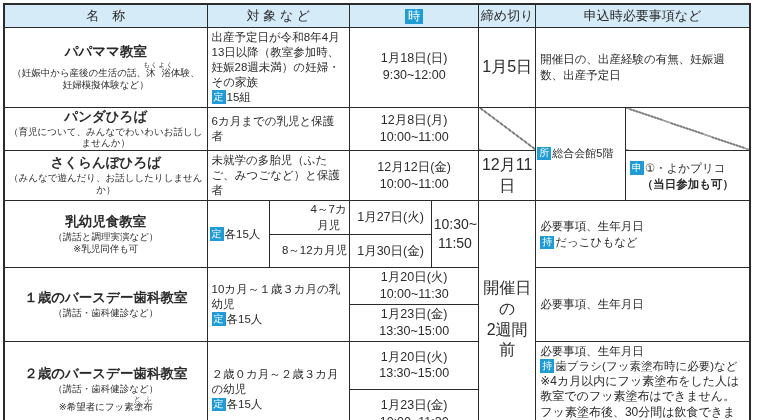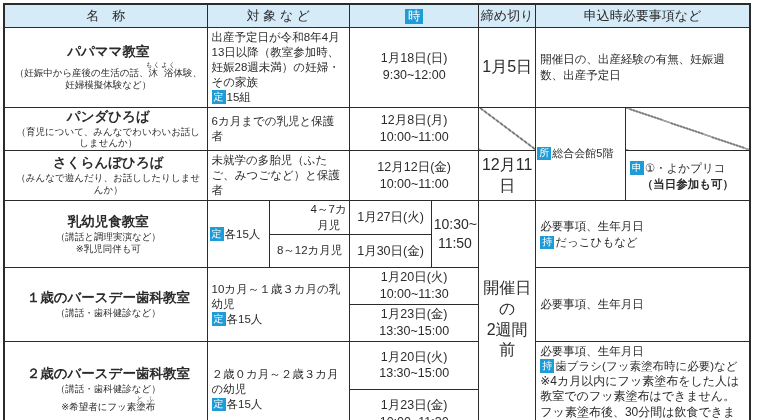--- a/index.html
+++ b/index.html
@@ -24,21 +24,21 @@
   }
   .tag {
     display:inline-block; background:#1e9cd7; color:#fff;
     font-size:10px; line-height:1.25; padding:0.5px 2px;
     vertical-align:1px; margin-right:1px;
   }
   .tag-time {
     display:inline-block; background:#1e9cd7; color:#fff;
     font-size:12.5px; padding:0 3px; line-height:1.25;
   }
-  .nm { text-align:center;padding-left:7px; }
+  .nm { text-align:center; }
   .nm .t  { font-weight:bold; font-size:13.5px; line-height:1.25; }
   .nm .n  { font-size:9.5px; line-height:1.25; }
   .tgt { font-size:11.5px; line-height:1.3; padding:2px 4px; }
   .dt  { text-align:center; font-size:12.5px; line-height:1.35; }
   .dl  { text-align:center; font-size:16px; line-height:1.3; }
   .req { font-size:11.5px; line-height:1.4; padding:2px 4px; }
   .note-sm { font-size:12px; line-height:1.3; }
   .c { text-align:center; }
   ruby rt { font-size:6.5px; letter-spacing:1px; }
   .diag {
@@ -138,21 +138,21 @@
     </td>
     <td rowspan="6" class="dl">
       <span>開催日の</span><br><span>2週間前</span>
     </td>
     <td rowspan="2" colspan="2" class="req">
       <span>必要事項、生年月日</span><br>
       <span class="tag">持</span><span>だっこひもなど</span>
     </td>
   </tr>
   <tr class="h33">
-    <td class="dt" style="font-size:11.5px;"><span>8～12カ月児</span></td>
+    <td class="dt" style="font-size:11.5px;text-align:right;"><span>8～12カ月児</span></td>
     <td class="dt"><span>1月30日(金)</span></td>
   </tr>
 
   <tr class="h33">
     <td rowspan="2" class="nm">
       <div class="t">１歳のバースデー歯科教室</div>
       <div class="n">（講話・歯科健診など）</div>
     </td>
     <td rowspan="2" colspan="2" class="tgt">
       <span>10カ月～１歳３カ月の乳幼児</span><br>

